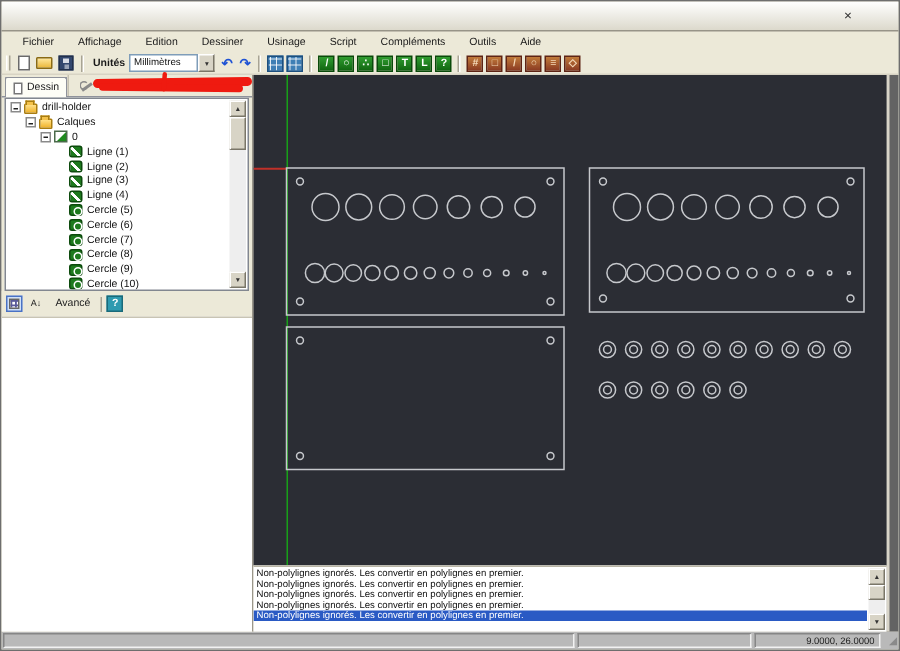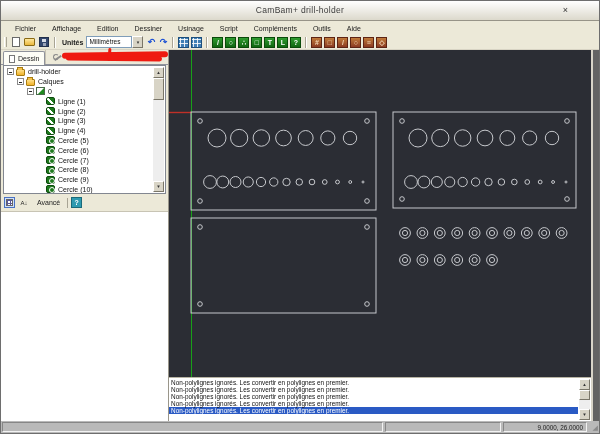--- a/index.html
+++ b/index.html
@@ -97,21 +97,20 @@
   .sb-p3{width:84px;display:flex;align-items:center;justify-content:flex-end;padding-right:3px;font-size:6.3px;color:#222;}
   .sb-grip{width:9px;margin-right:0;display:flex;align-items:flex-end;justify-content:flex-end;color:#8a8a8a;font-size:7px;line-height:8px;}
   .bottom-strip{height:2px;background:#1b1b1b;}
 </style>
 </head>
 <body>
 
 <div class="window">
 
   <div class="titlebar">
-    <span class="title">CamBam+  drill-holder</span>
     <span class="close">×</span>
   </div>
 
   <div class="menubar" id="menubar">
       <span class="menu-item">Fichier</span>
       <span class="menu-item">Affichage</span>
       <span class="menu-item">Edition</span>
       <span class="menu-item">Dessiner</span>
       <span class="menu-item">Usinage</span>
       <span class="menu-item">Script</span>

